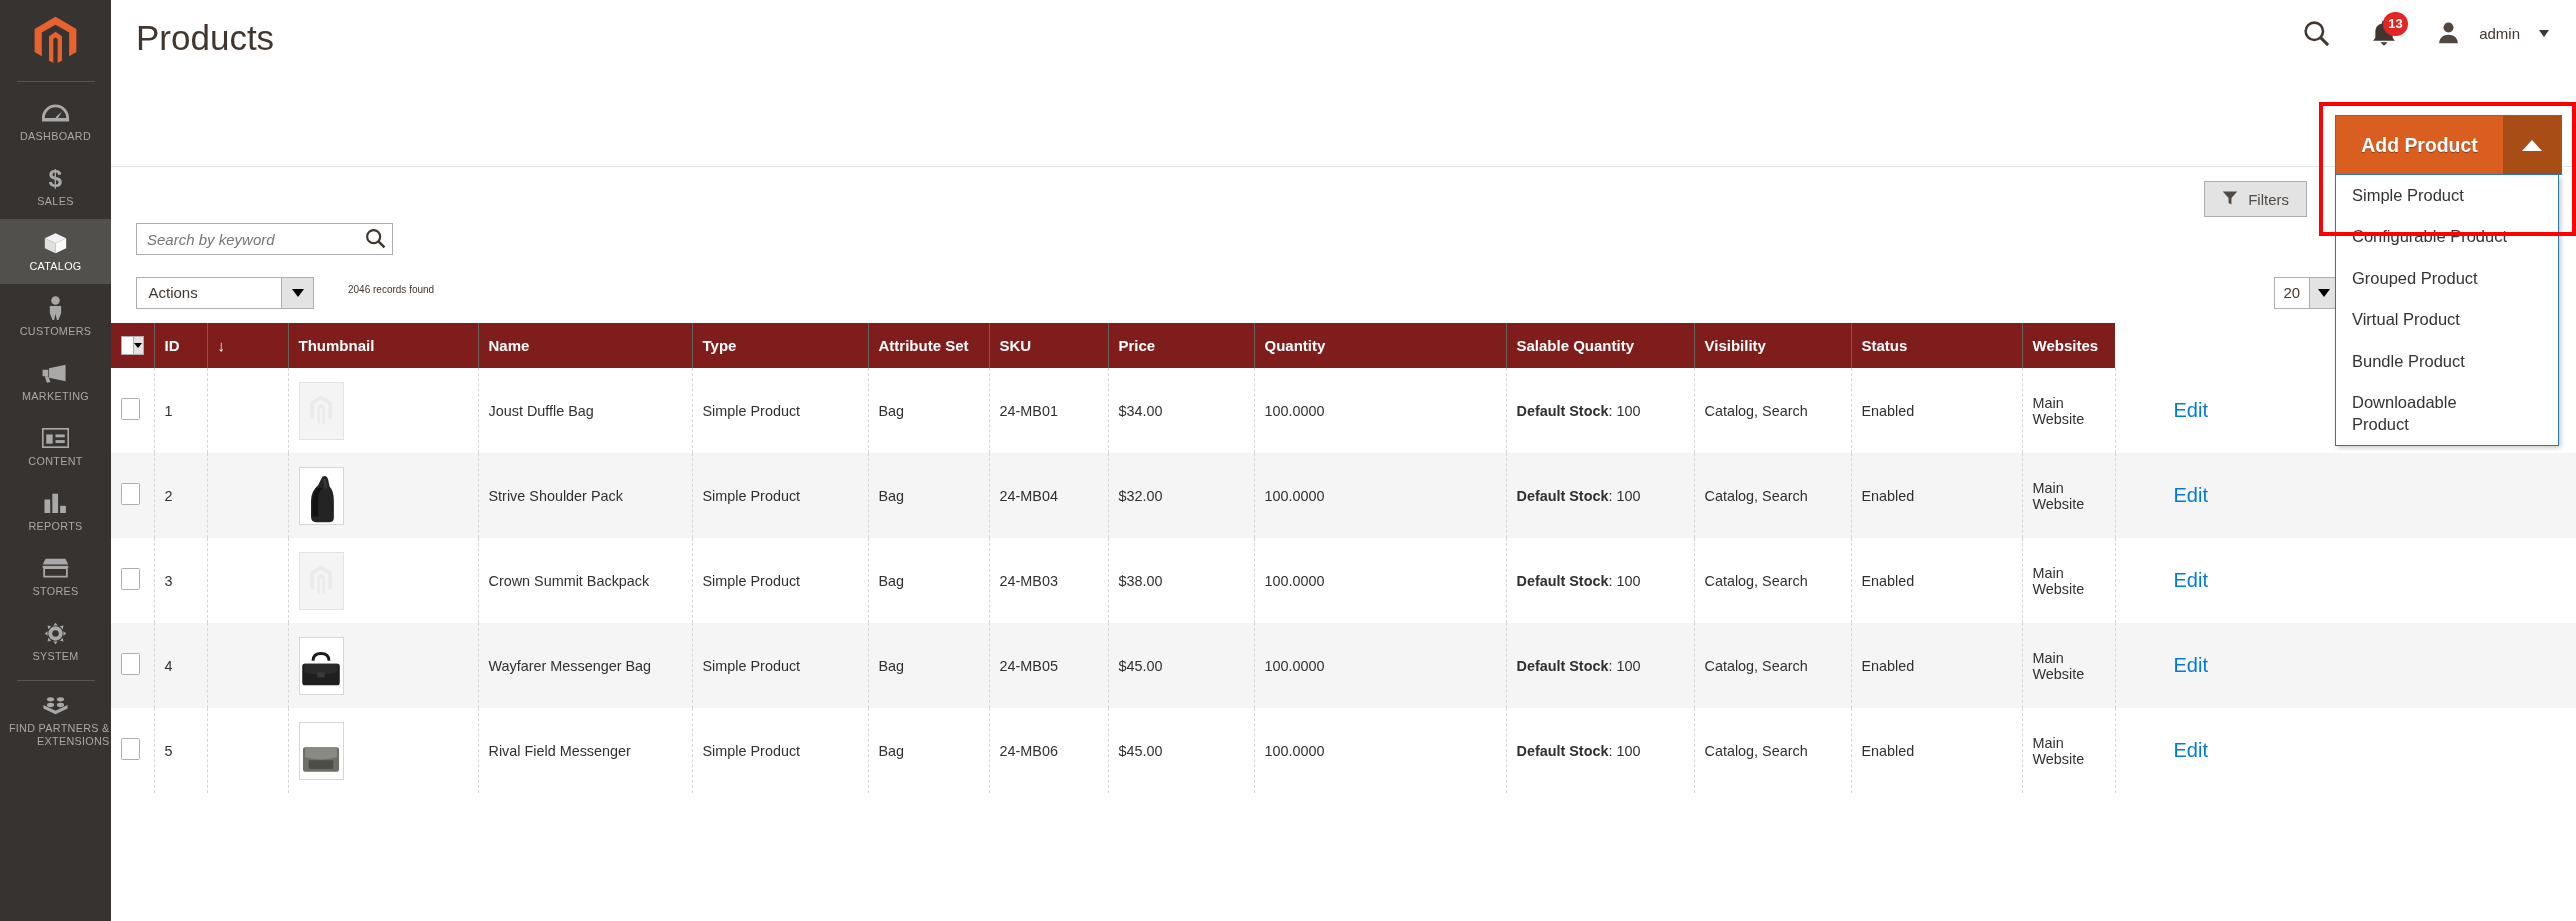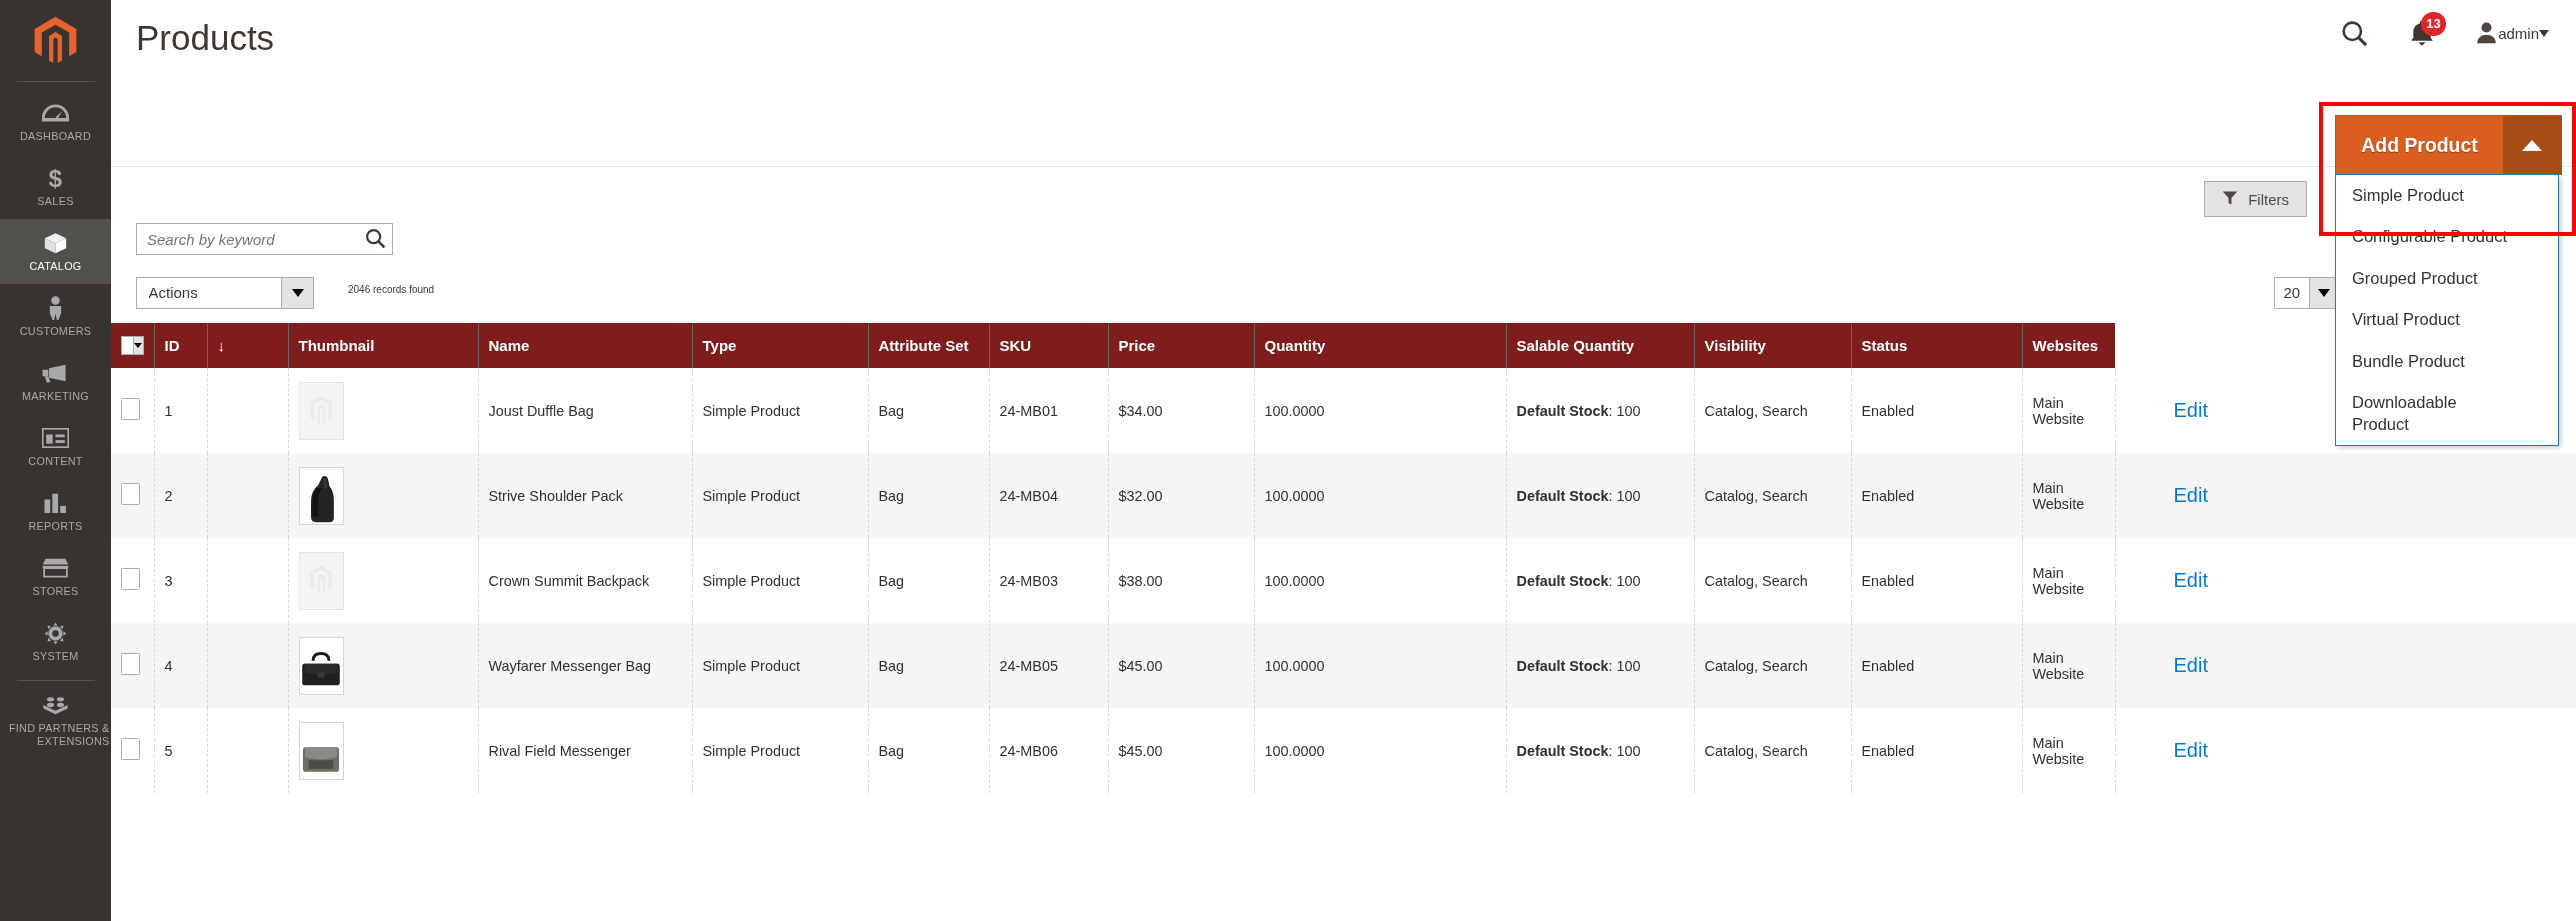--- a/index.html
+++ b/index.html
@@ -61,21 +61,21 @@
   }
   .hdr-btn { display: flex; align-items: center; cursor: pointer; position: relative; }
   .notif-badge {
     position: absolute; left: 12.2px; top: -7.2px;
     min-width: 24.4px; height: 24.4px; border-radius: 12.2px;
     background: #e22626; color: #fff;
     font-size: 13px; font-weight: bold;
     display: flex; align-items: center; justify-content: center;
     padding: 0 4.3px;
   }
-  .admin-box { display: flex; align-items: center; gap: 0; cursor: pointer; }
+  .admin-box { display: flex; align-items: center; gap: 19px; cursor: pointer; }
   .admin-name { font-size: 15px; color: #41362f; }
   .caret-down {
     width: 0; height: 0; border-left: 5.8px solid transparent;
     border-right: 5.8px solid transparent; border-top: 7.2px solid #41362f;
   }
 
   
   .content {
     position: absolute; left: 111px; top: 81px;
     width: 2465px; height: 841px; background: #ffffff;

